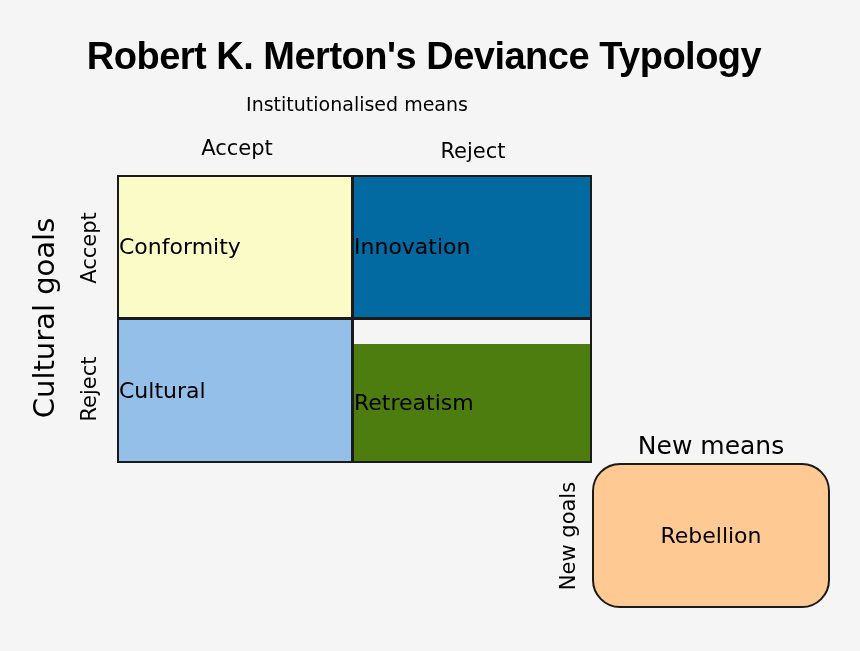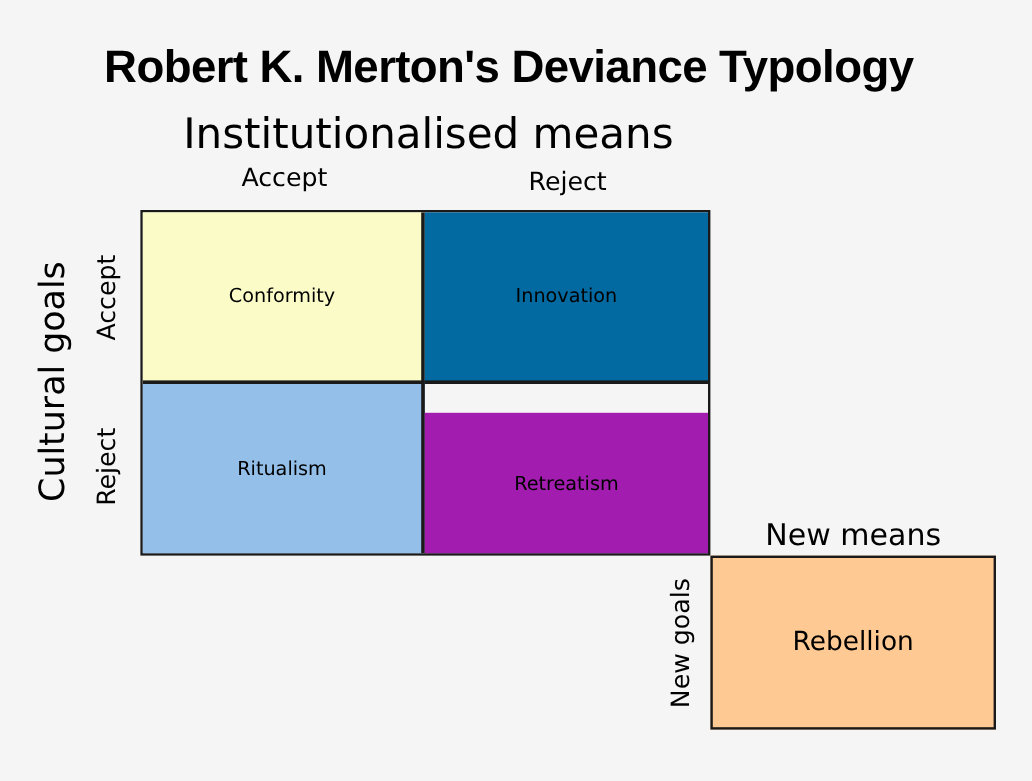--- a/index.html
+++ b/index.html
@@ -32,21 +32,21 @@
     font-weight:bold;
     font-size:38px;
     line-height:1;
     letter-spacing:-0.5px;
   }
   .x-axis-title{
     position:absolute;
     left:357px;
     top:95px;
     transform:translateX(-50%);
-    font-size:35px;
+    font-size:19px;
     line-height:1;
     white-space:nowrap;
     text-align:right;
   }
   .col-header{
     position:absolute;
     transform:translateX(-50%);
     font-size:21px;
     line-height:1;
     white-space:nowrap;
@@ -76,22 +76,21 @@
     box-sizing:border-box;
     border:2px solid var(--bc);
     display:grid;
     grid-template-columns:237fr 238fr;
     grid-template-rows:145fr 143fr;
   }
   .cell{
     box-sizing:border-box;
     display:flex;
     align-items:center;
-    justify-content:center;
-    font-size:16px;
+    font-size:22px;
   }
   .cell-tl{ border-right:3px solid var(--bc); border-bottom:3px solid var(--bc); }
   .cell-tr{ border-bottom:3px solid var(--bc); }
   .cell-bl{ border-right:3px solid var(--bc); }
   .new-means{
     position:absolute;
     left:711px;
     top:433px;
     transform:translateX(-50%);
     font-size:25px;
@@ -133,26 +132,26 @@
   <div class="row-header rot row-header-reject">Reject</div>
 
   <div class="grid">
     <div class="cell cell-tl" style="background: rgb(251, 251, 200);">
       <span>Conformity</span>
     </div>
     <div class="cell cell-tr" style="background: #0369a1;">
       <span>Innovation</span>
     </div>
     <div class="cell cell-bl" style="background: rgb(147, 191, 232);">
-      <span>Ritualism</span>
+      <span>Cultural</span>
     </div>
-    <div class="cell cell-br" style="background: #a21caf; margin-top: 24px;">
+    <div class="cell cell-br" style="background: #4d7c0f; margin-top: 24px;">
       <span>Retreatism</span>
     </div>
   </div>
 
   <div class="new-means">New means</div>
   <div class="new-goals rot">New goals</div>
-  <div class="rebellion" style="background: rgb(254, 201, 147);">
+  <div class="rebellion" style="background: rgb(254, 201, 147); border-radius: 28px;">
     <span>Rebellion</span>
   </div>
 
 </div>
 
 </body></html>

